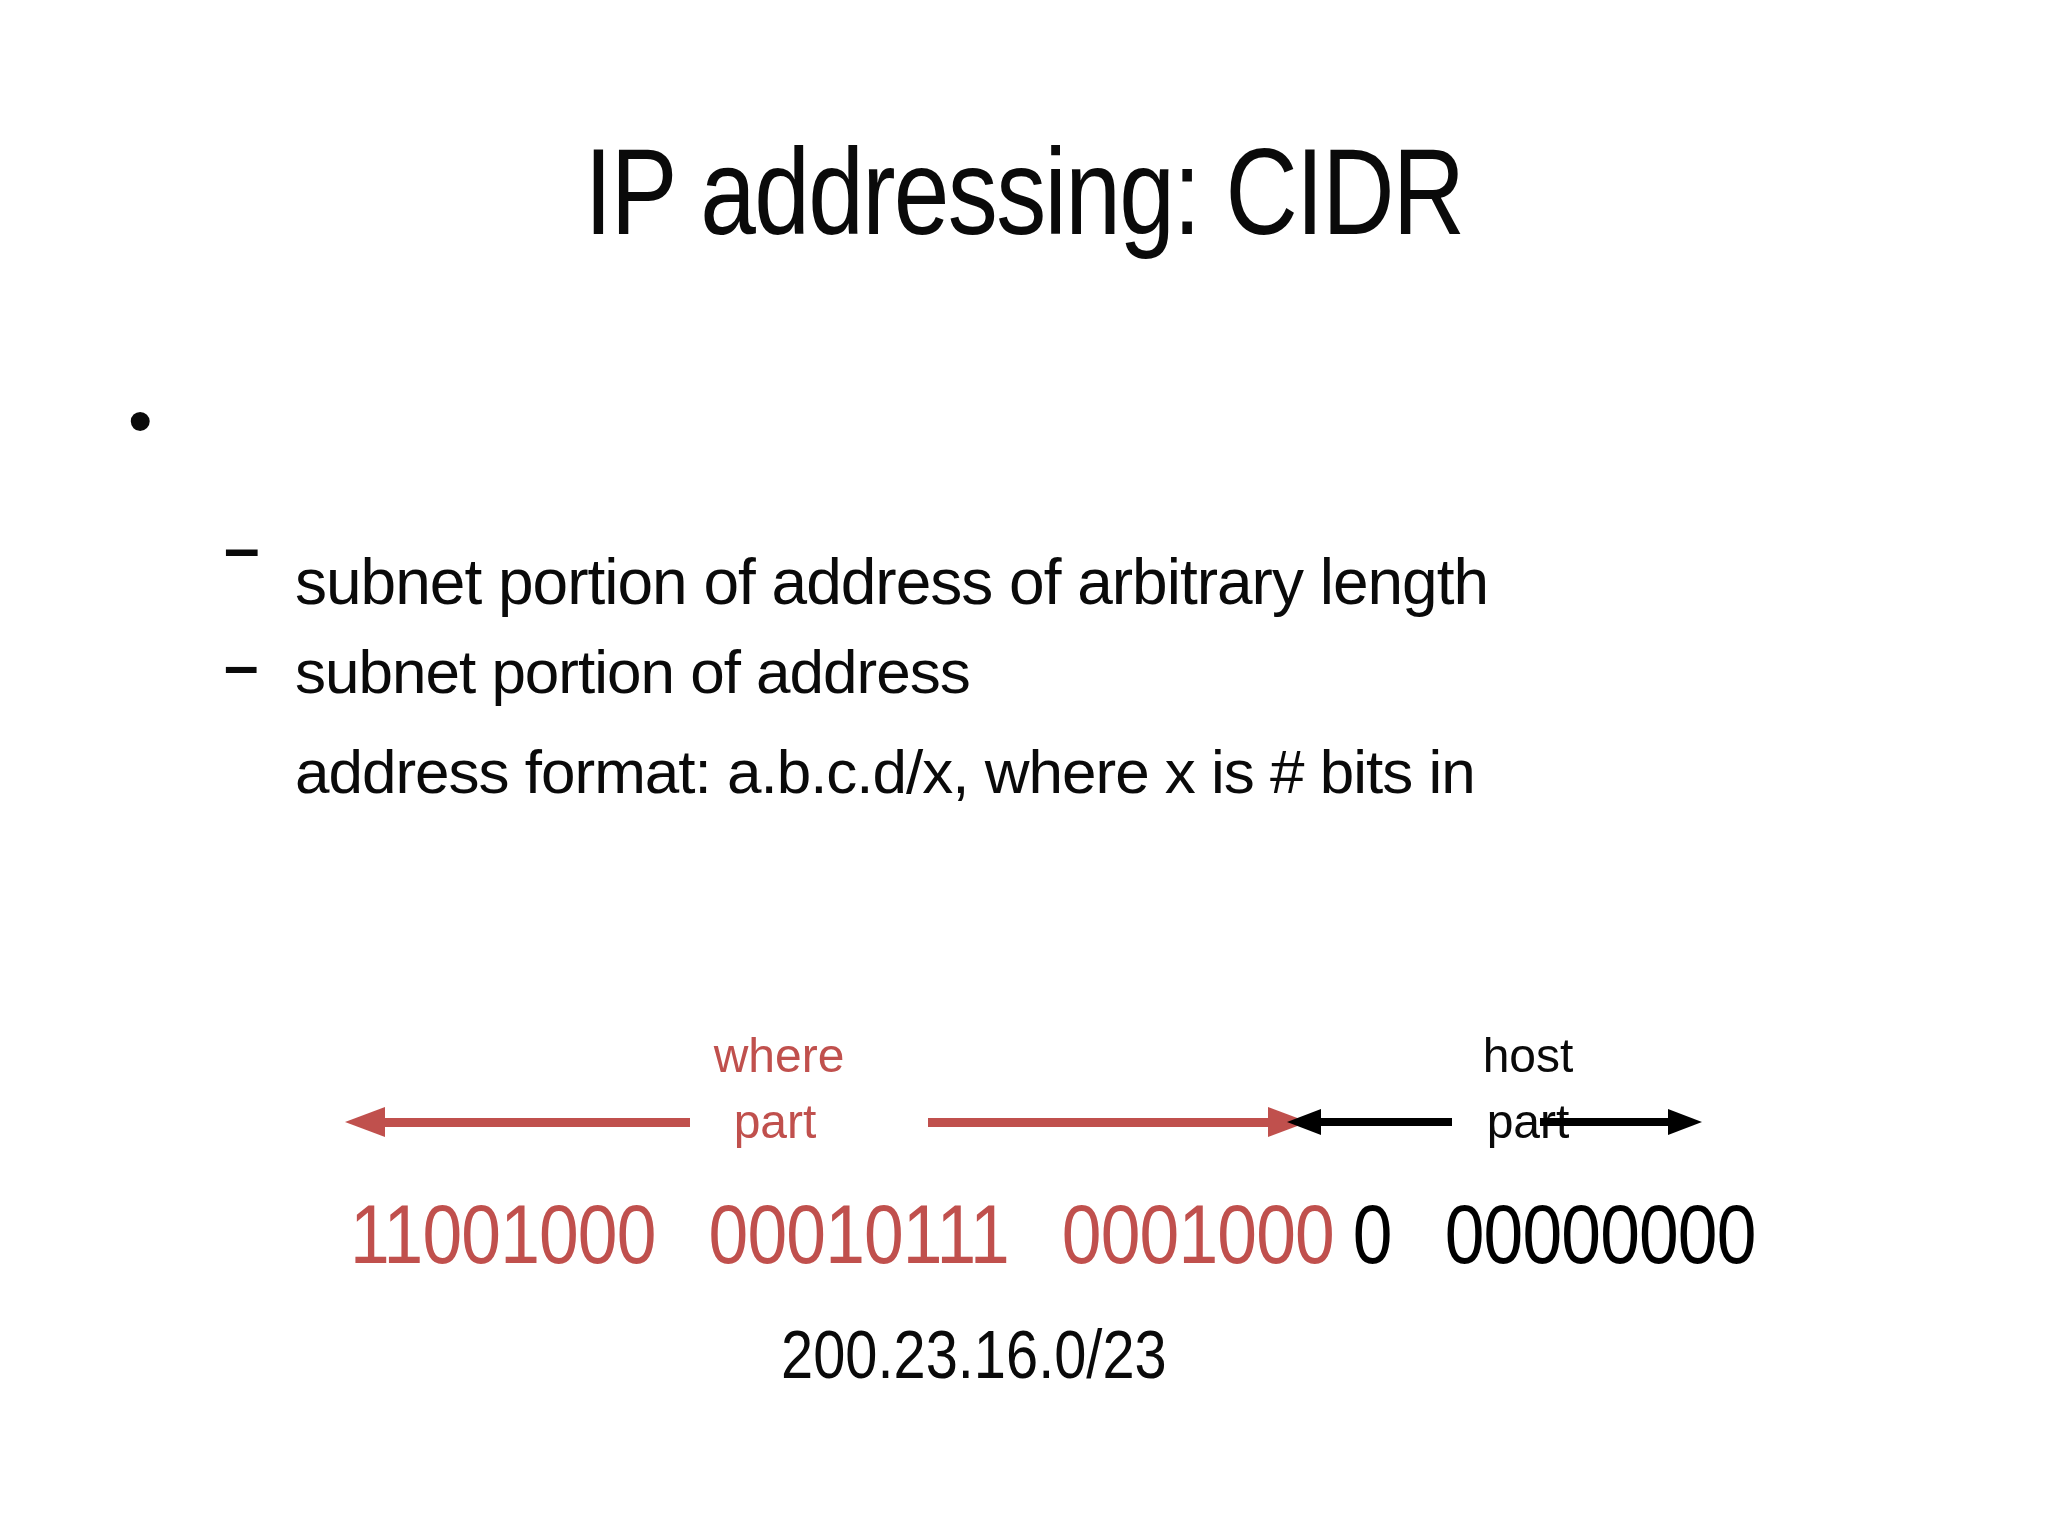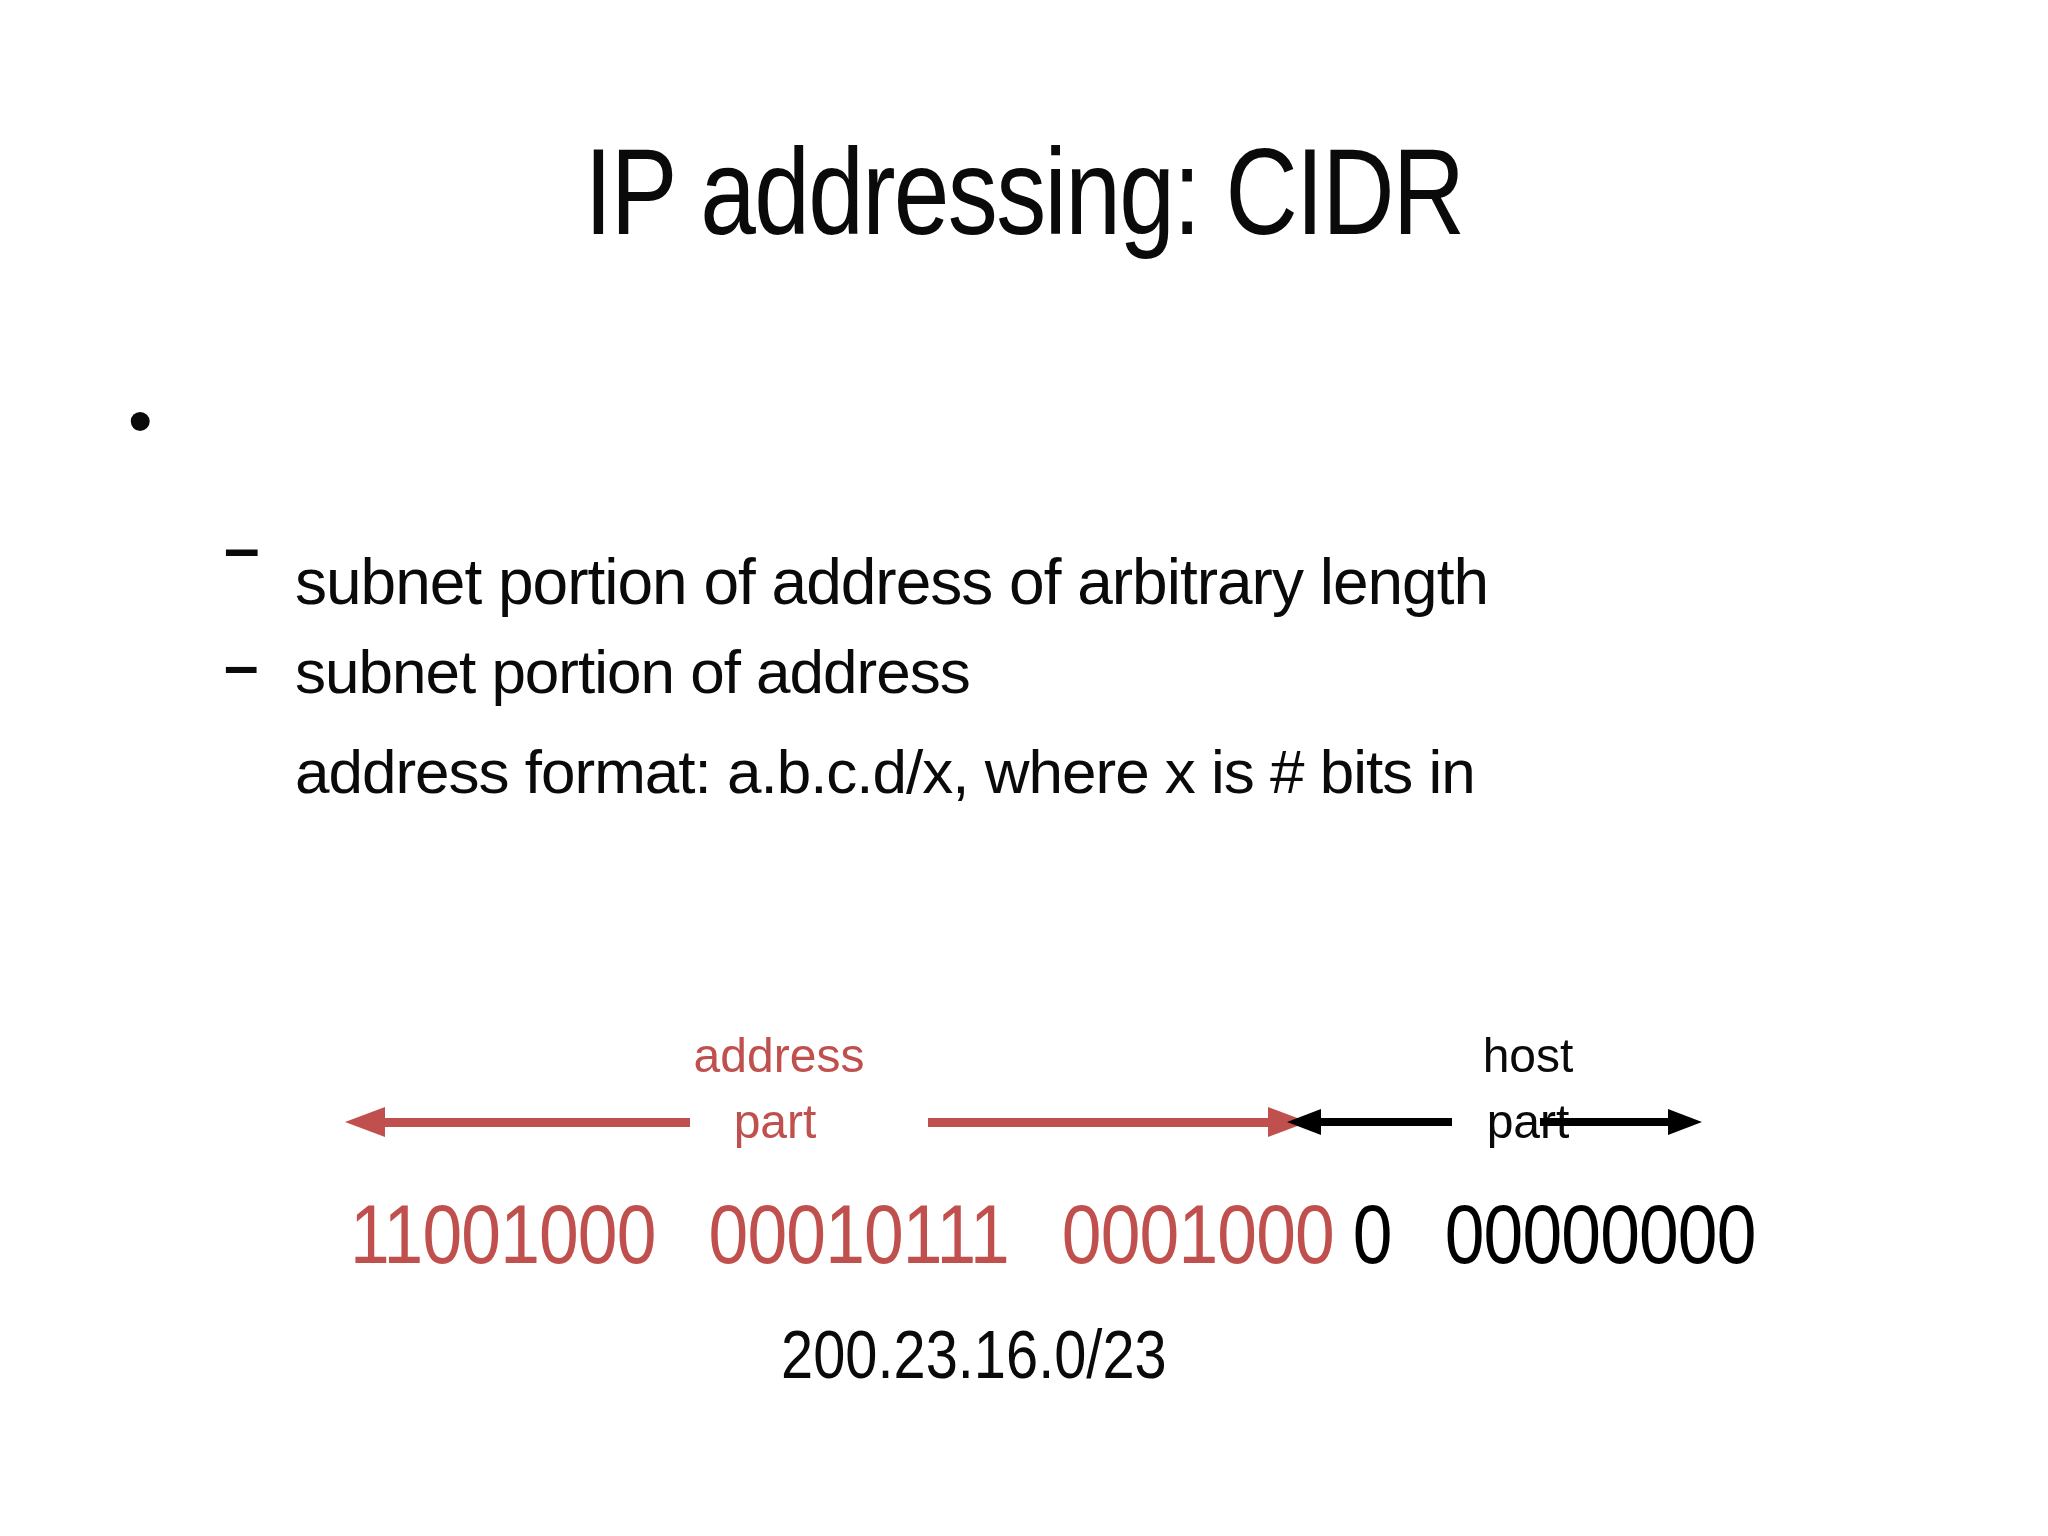--- a/index.html
+++ b/index.html
@@ -137,21 +137,21 @@
 
   <span class="abs marker-sub1">–</span>
   <div class="abs bullet-sub1">subnet portion of address of arbitrary length</div>
 
   <span class="abs marker-sub2">–</span>
   <div class="abs bullet-sub2">
     <span class="line">subnet portion of address</span>
     <span class="line">address format: a.b.c.d/x, where x is # bits in</span>
   </div>
 
-  <div class="abs lbl red subnet-l1">address</div>
+  <div class="abs lbl red subnet-l1">where</div>
   <div class="abs lbl red subnet-l2">part</div>
   <div class="abs lbl host-l1">host</div>
   <div class="abs lbl host-l2">part</div>
 
   <svg class="arrow" style="left:345px; top:1105px;" width="345" height="34" viewBox="0 0 345 34">
     <rect x="32" y="13" width="313" height="9" fill="#c0504d"></rect>
     <polygon points="0,17 40,2 40,32" fill="#c0504d"></polygon>
   </svg>
   <svg class="arrow" style="left:928px; top:1105px;" width="380" height="34" viewBox="0 0 380 34">
     <rect x="0" y="13" width="348" height="9" fill="#c0504d"></rect>

